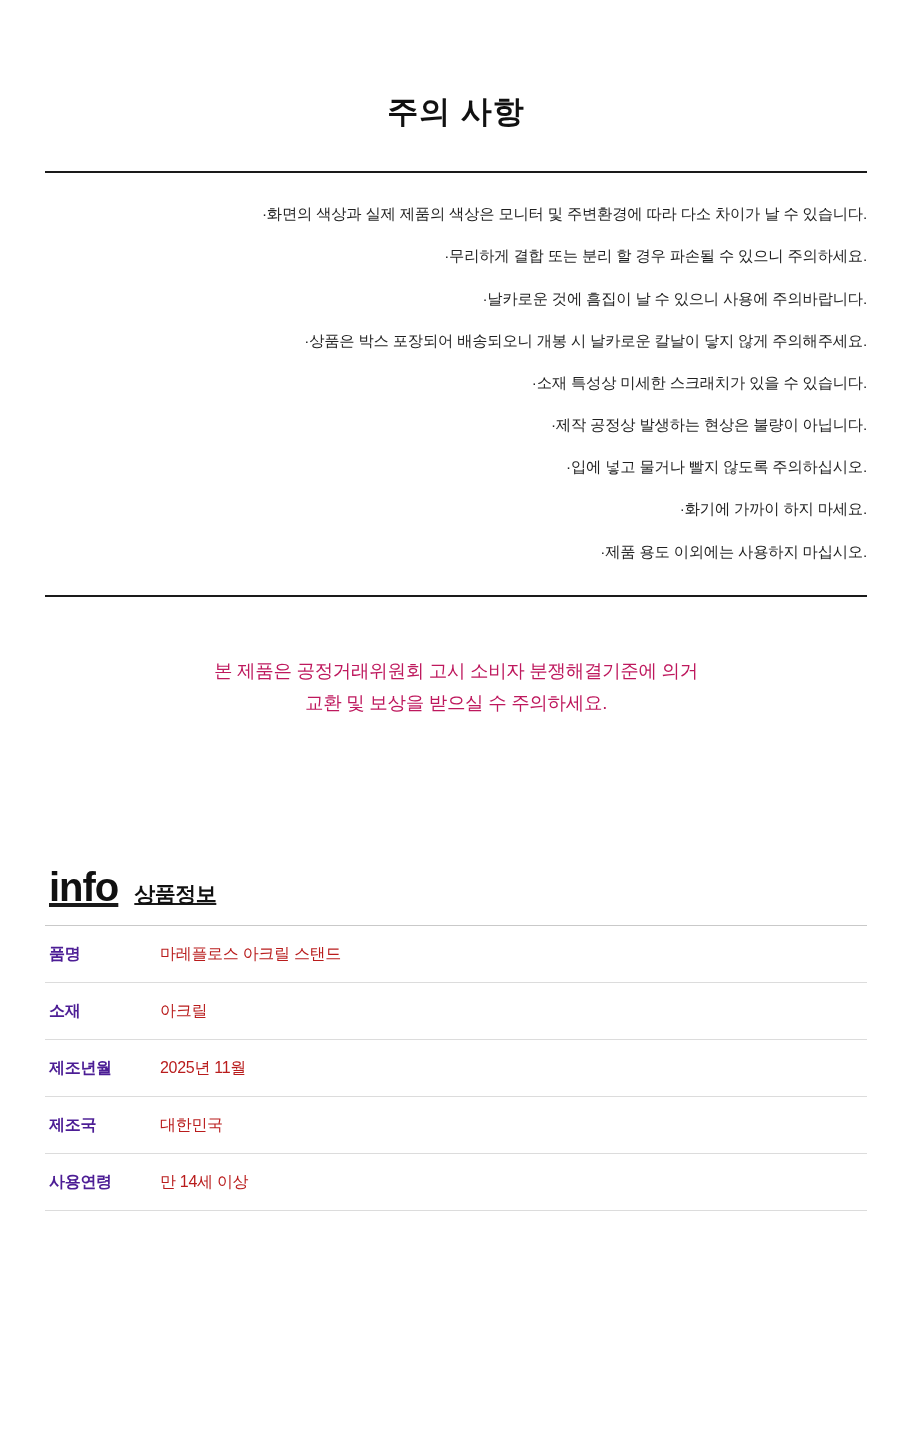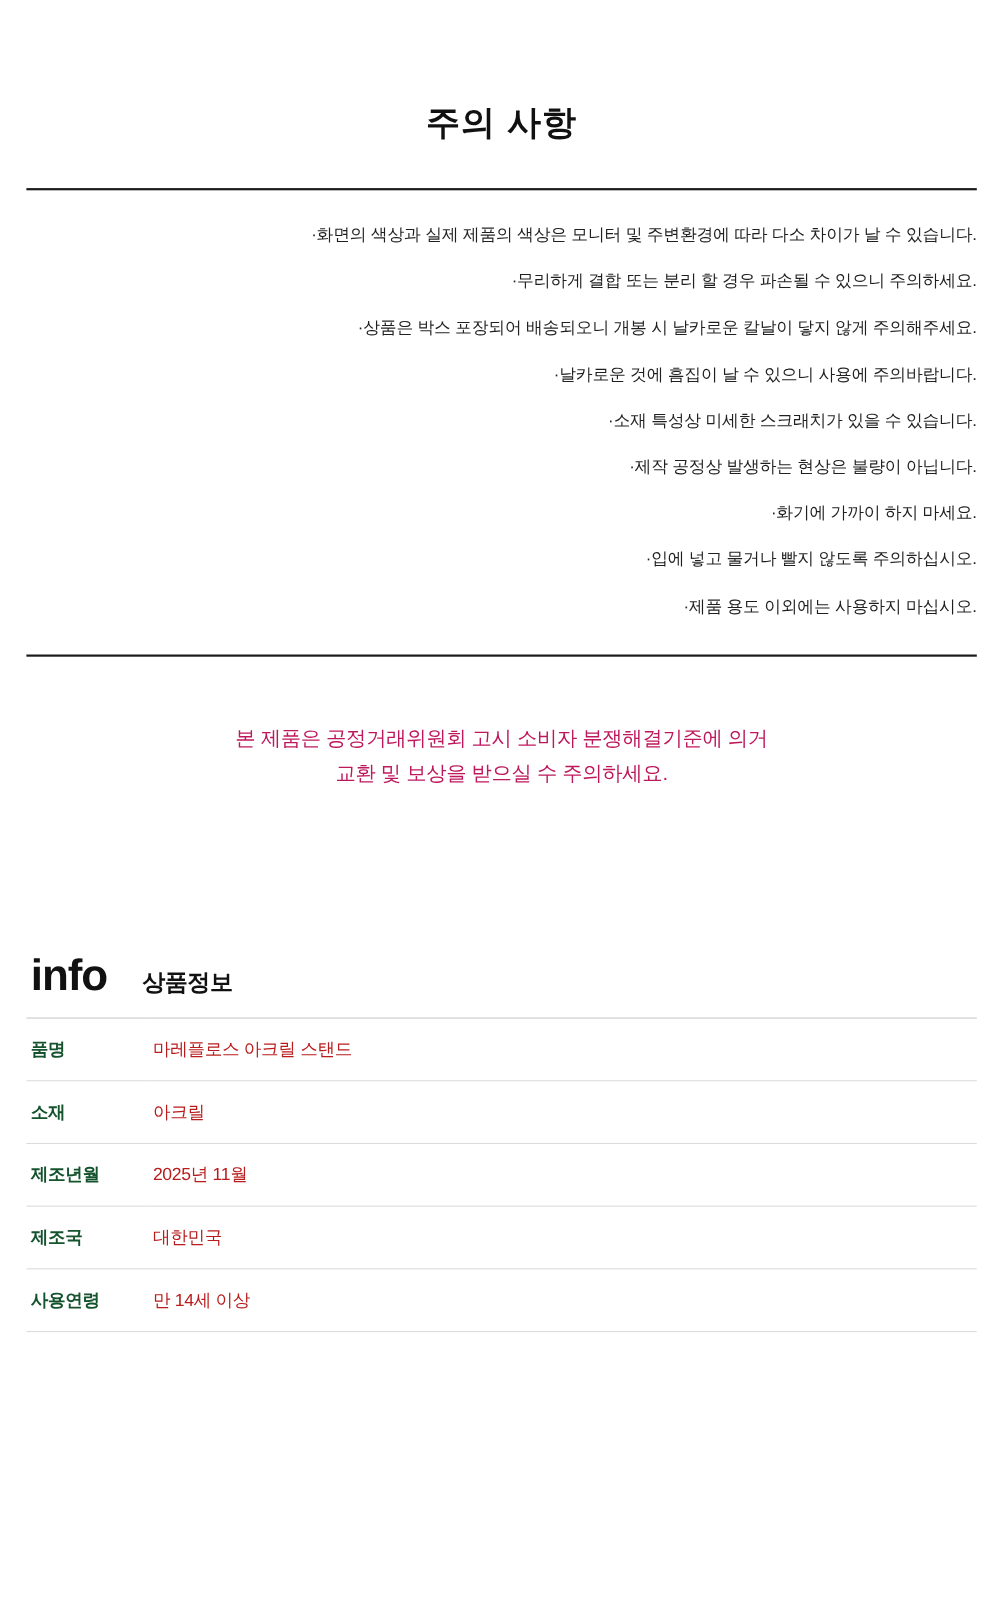--- a/index.html
+++ b/index.html
@@ -12,21 +12,21 @@
     height: 1453px;
     font-family: "Liberation Sans", "DejaVu Sans", sans-serif;
     color: #1a1a1a;
     position: relative;
     overflow: hidden;
   }
   .page {
     width: 912px;
     height: 1037px;
     box-sizing: border-box;
-    padding: 0 24px;
+    padding: 0 45px;
     position: relative;
   }
 
   
   .caution-title {
     text-align: center;
     font-size: 31px;
     font-weight: bold;
     letter-spacing: 1px;
     color: #111111;
@@ -75,22 +75,23 @@
     letter-spacing: -0.3px;
   }
 
   
   .info-section {
     padding-top: 148px;
   }
   .info-heading {
     display: flex;
     align-items: flex-end;
-    gap: 32px;
+    gap: 16px;
     padding-left: 4px;
+    text-decoration: underline;
   }
   .info-heading .info-word {
     font-size: 40px;
     font-weight: bold;
     letter-spacing: -1px;
     line-height: 1;
     color: #111111;
   }
   .info-heading .info-ko {
     font-size: 21px;
@@ -113,46 +114,46 @@
     vertical-align: middle;
     font-size: 16px;
     letter-spacing: -0.3px;
   }
   table.info-table tr:first-child td {
     border-top: 1px solid #c9c9c9;
   }
   table.info-table td.k {
     width: 108px;
     font-weight: bold;
-    color: #14532d;
+    color: #4c1d95;
     padding-left: 4px;
   }
   table.info-table td.v {
     color: #b91c1c;
     padding-left: 2px;
   }
 </style>
 </head>
 <body>
 
 <div class="page">
 
   <h1 class="caution-title">주의 사항</h1>
 
   <hr class="rule-thick">
 
   <ul class="caution-list">
     <li><span class="dot">·</span><span>화면의 색상과 실제 제품의 색상은 모니터 및 주변환경에 따라 다소 차이가 날 수 있습니다.</span></li>
     <li><span class="dot">·</span><span>무리하게 결합 또는 분리 할 경우 파손될 수 있으니 주의하세요.</span></li>
+    <li><span class="dot">·</span><span>날카로운 것에 흠집이 날 수 있으니 사용에 주의바랍니다.</span></li>
     <li><span class="dot">·</span><span>상품은 박스 포장되어 배송되오니 개봉 시 날카로운 칼날이 닿지 않게 주의해주세요.</span></li>
-    <li><span class="dot">·</span><span>날카로운 것에 흠집이 날 수 있으니 사용에 주의바랍니다.</span></li>
     <li><span class="dot">·</span><span>소재 특성상 미세한 스크래치가 있을 수 있습니다.</span></li>
     <li><span class="dot">·</span><span>제작 공정상 발생하는 현상은 불량이 아닙니다.</span></li>
+    <li><span class="dot">·</span><span>입에 넣고 물거나 빨지 않도록 주의하십시오.</span></li>
     <li><span class="dot">·</span><span>화기에 가까이 하지 마세요.</span></li>
-    <li><span class="dot">·</span><span>입에 넣고 물거나 빨지 않도록 주의하십시오.</span></li>
     <li><span class="dot">·</span><span>제품 용도 이외에는 사용하지 마십시오.</span></li>
   </ul>
 
   <hr class="rule-thick-bottom">
 
   <div class="statement">
     <div>본 제품은 공정거래위원회 고시 소비자 분쟁해결기준에 의거</div>
     <div>교환 및 보상을 받으실 수 주의하세요.</div>
   </div>
 

